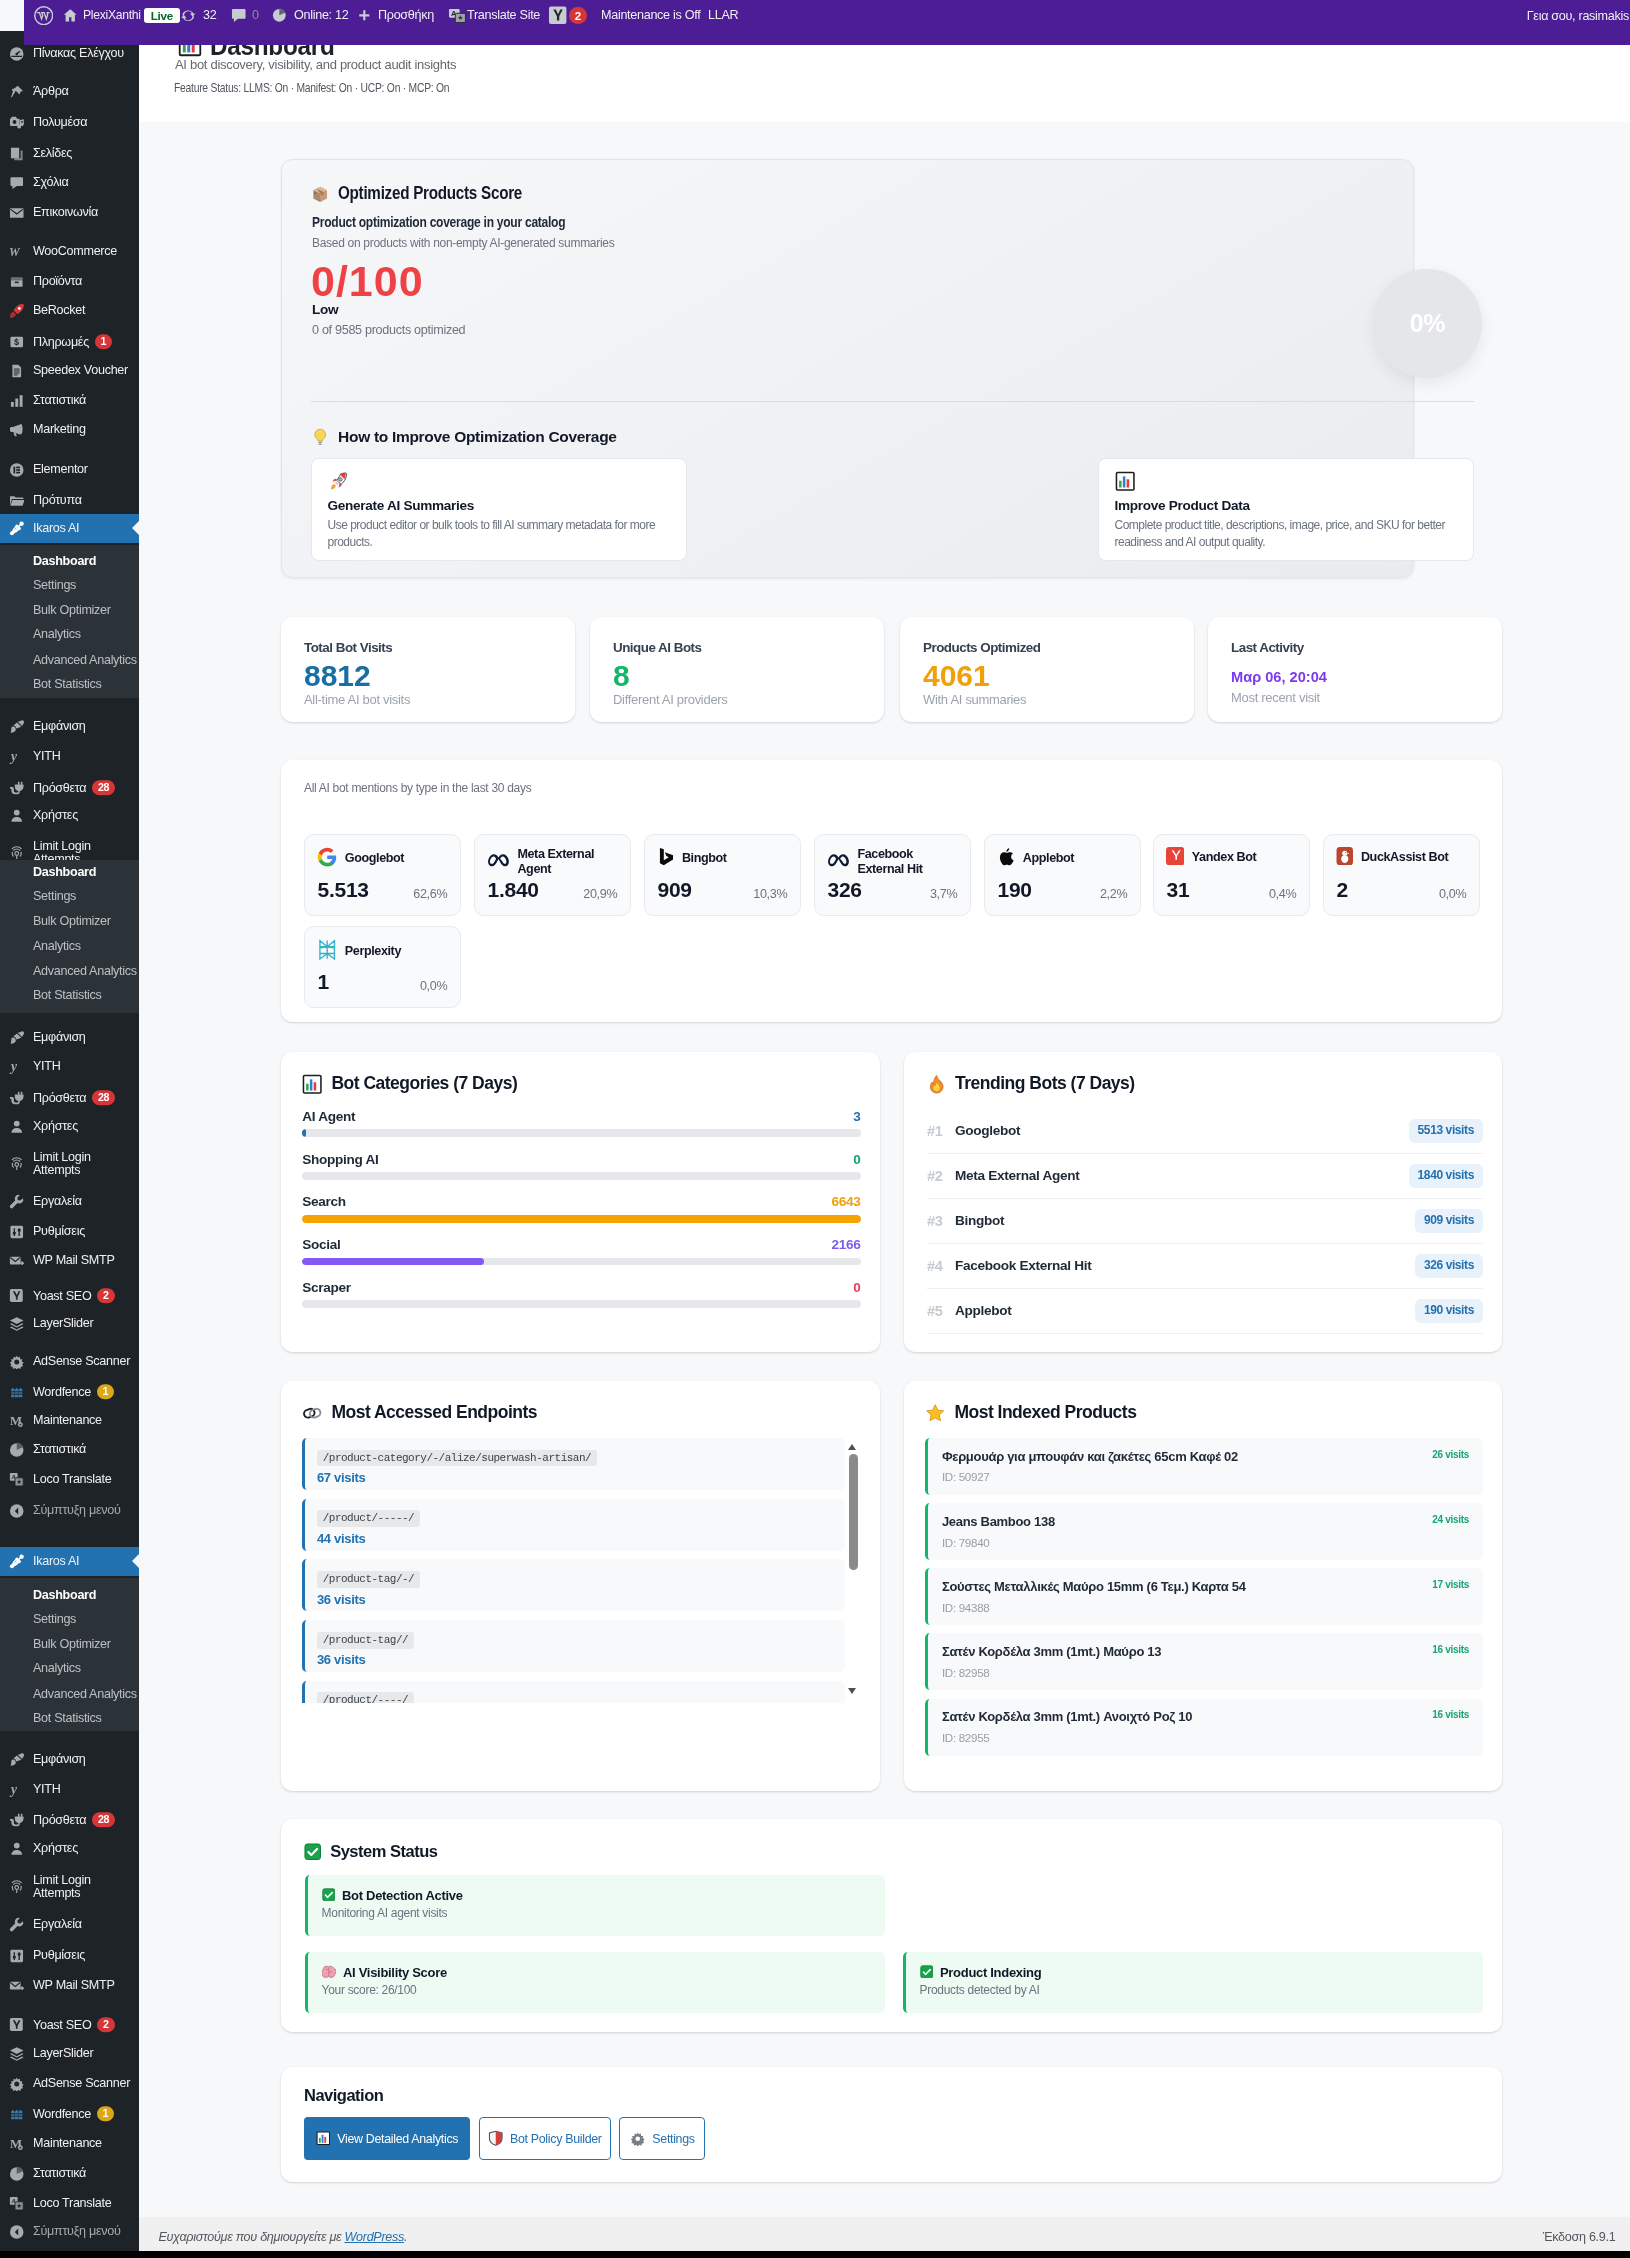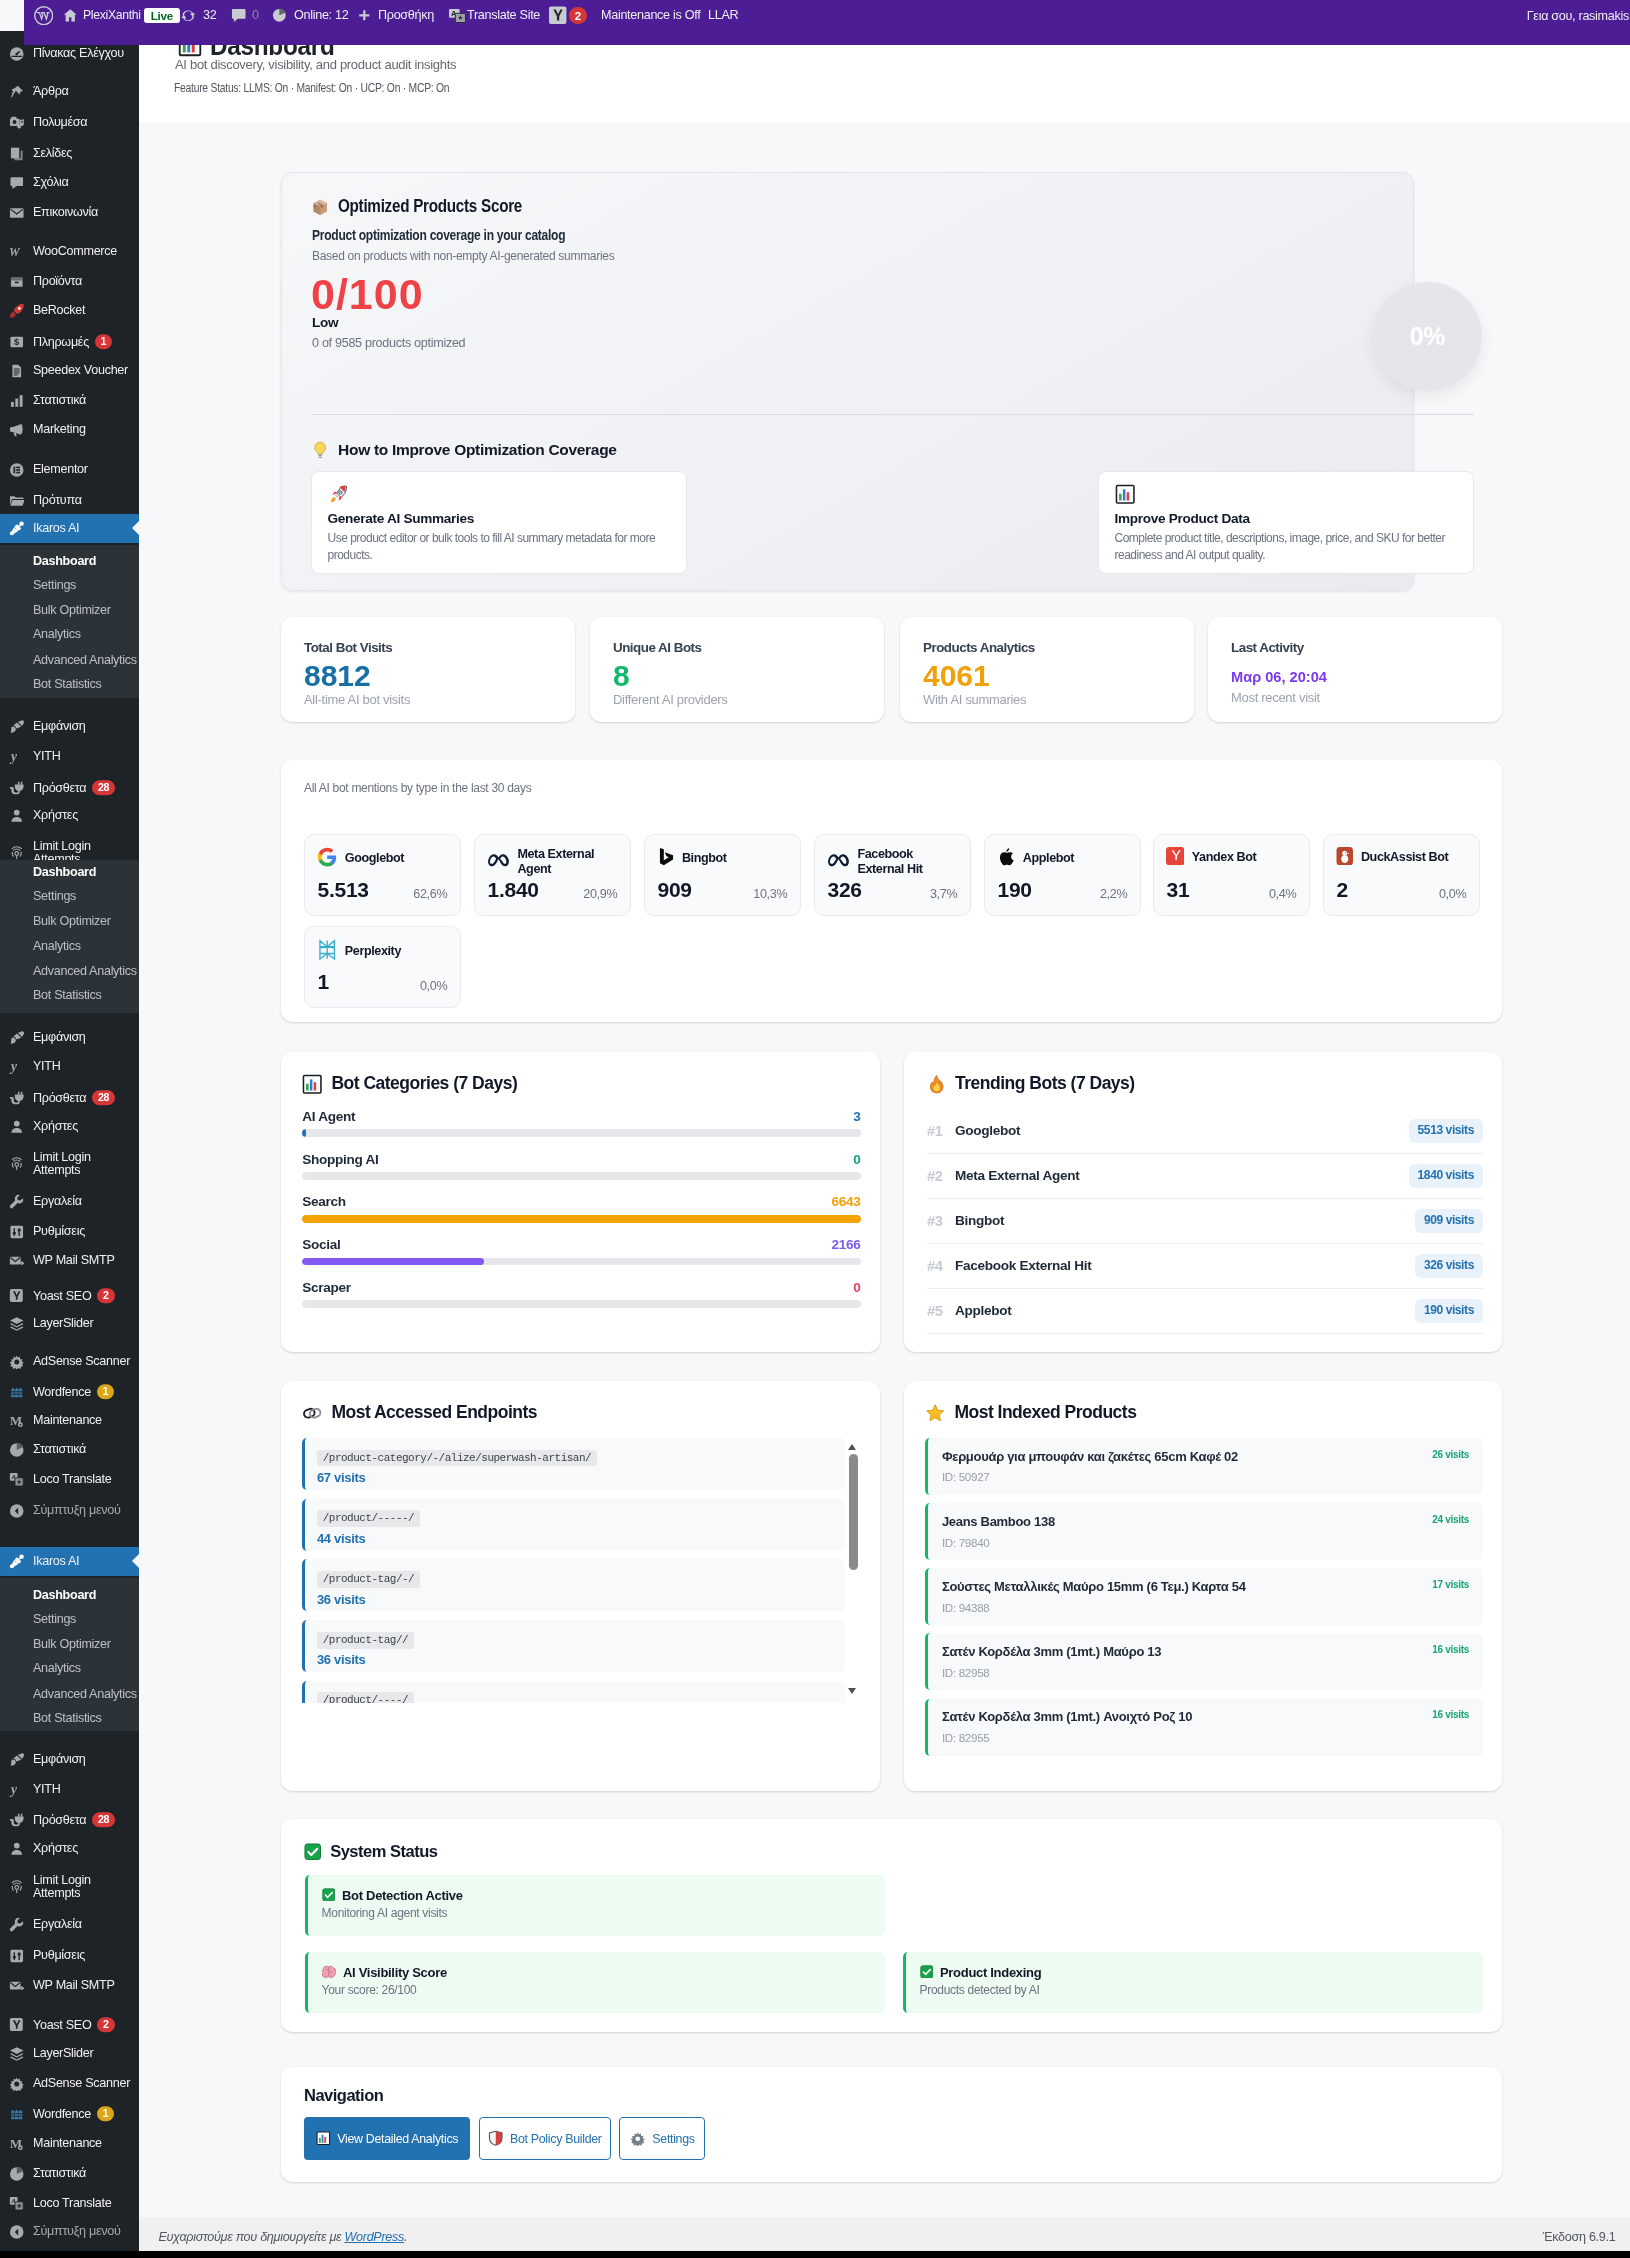--- a/index.html
+++ b/index.html
@@ -31,21 +31,21 @@
 #header { position:absolute; left:139px; top:31px; width:1491px; height:91px; background:#fff; }
 #header h1 { position:absolute; left:71px; top:0px; font-size:27px; color:#1d2327; font-weight:700; transform:scaleX(.9); transform-origin:left top; }
 #header .sub1 { position:absolute; left:36px; top:26px; font-size:13px; color:#646970; }
 #header .sub2 { position:absolute; left:35px; top:50px; font-size:12.6px; color:#50575e; transform:scaleX(.82); transform-origin:left top; }
 
 
 .card { position:absolute; background:#fff; border-radius:11.6px; box-shadow:0 1px 1.9px rgba(16,24,40,.06),0 1px 2.9px rgba(16,24,40,.1); }
 .ctitle { font-weight:700; color:#111827; font-size:16.5px; display:flex; align-items:center; gap:8.7px; letter-spacing:-0.5px; }
 
 
-#ops { left:281px; top:172px; width:1133px; height:419px; background:linear-gradient(150deg,#f6f7f9 0%,#edeff2 70%,#e9ebef 100%); border:1px solid #e3e5e9; box-shadow:0 1px 2.9px rgba(16,24,40,.08); }
+#ops { left:281px; top:159px; width:1133px; height:419px; background:linear-gradient(150deg,#f6f7f9 0%,#edeff2 70%,#e9ebef 100%); border:1px solid #e3e5e9; box-shadow:0 1px 2.9px rgba(16,24,40,.08); }
 #ops .hd { position:absolute; left:29px; top:23px; display:flex; align-items:center; gap:9.7px; font-size:17.5px; font-weight:700; color:#111827; }
 #ops .s1 { position:absolute; left:30px; top:54px; font-size:14px; font-weight:700; color:#1f2937; transform:scaleX(.86); transform-origin:left top; }
 #ops .s2 { position:absolute; left:30px; top:76px; font-size:12px; color:#6b7280; }
 #ops .score { position:absolute; left:29px; top:245px; font-size:43px; font-weight:800; color:#ee4247; letter-spacing:1px; }
 #ops .low { position:absolute; left:30px; top:295px; font-size:13.6px; font-weight:700; color:#111827; }
 #ops .opt { position:absolute; left:30px; top:319px; font-size:12.6px; color:#6b7280; }
 #ops .circle { position:absolute; left:1091px; top:109px; width:109px; height:109px; border-radius:50%; background:#e4e6ea; box-shadow:0 5.8px 15.5px rgba(0,0,0,.07); display:flex; align-items:center; justify-content:center; font-size:25px; font-weight:800; color:#fff; }
 #ops .divider { position:absolute; left:29px; top:241px; width:1163px; height:1px; background:#d9dce1; }
 #ops .how { position:absolute; left:29px; top:268px; display:flex; align-items:center; gap:8.7px; font-size:15.5px; font-weight:700; color:#111827; }
 .tipcard { position:absolute; top:298px; width:376px; height:103px; background:#fff; border:1px solid #e5e7eb; border-radius:7.8px; padding:12.6px 15.5px; }
@@ -786,21 +786,21 @@
   <div class="lb">Total Bot Visits</div>
   <div class="num" style="color:#176fa5;font-size:30px;">8812</div>
   <div class="sb">All-time AI bot visits</div>
 </div>
 <div class="card stat" style="left:590px;">
   <div class="lb">Unique AI Bots</div>
   <div class="num" style="color:#12b76a;font-size:30px;">8</div>
   <div class="sb">Different AI providers</div>
 </div>
 <div class="card stat" style="left:900px;">
-  <div class="lb">Products Analytics</div>
+  <div class="lb">Products Optimized</div>
   <div class="num" style="color:#f0a009;font-size:30px;">4061</div>
   <div class="sb">With AI summaries</div>
 </div>
 <div class="card stat" style="left:1208px;">
   <div class="lb">Last Activity</div>
   <div class="num" style="color:#7c3aed;font-size:14.6px;margin-top:13.6px;margin-bottom:6.8px;">Μαρ 06, 20:04</div>
   <div class="sb">Most recent visit</div>
 </div>
 <div class="card" id="overview">
   <div class="osub">All AI bot mentions by type in the last 30 days</div>

